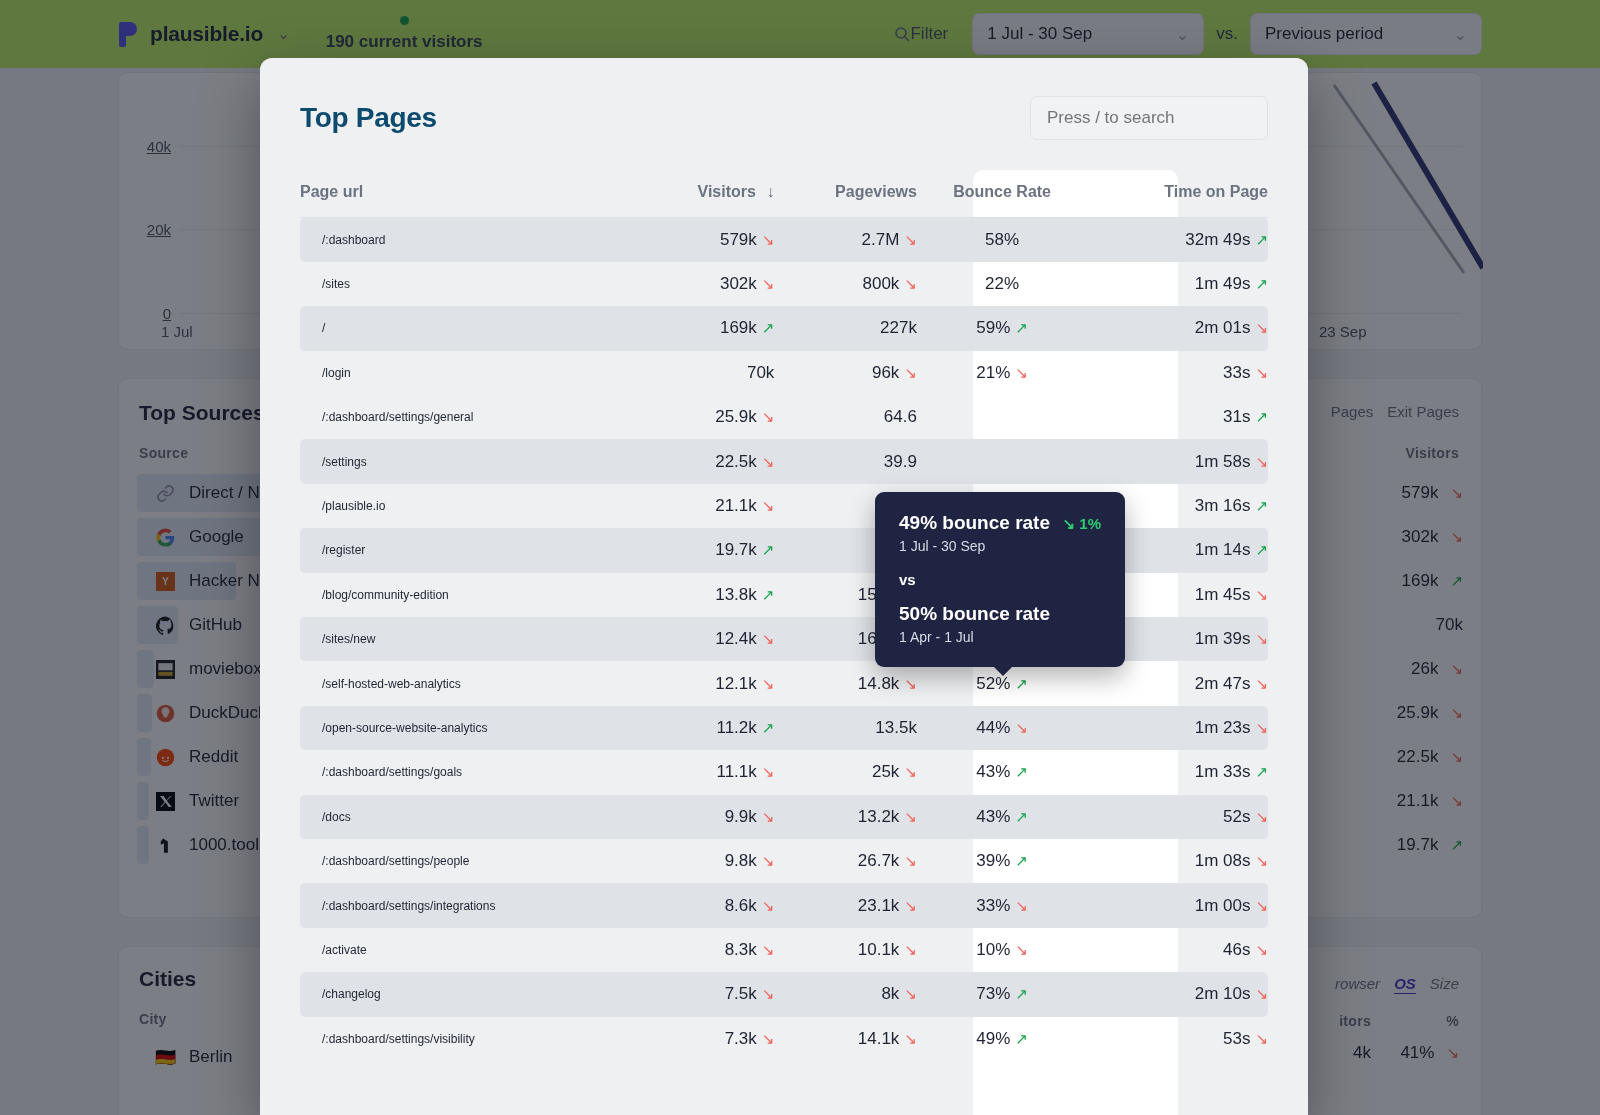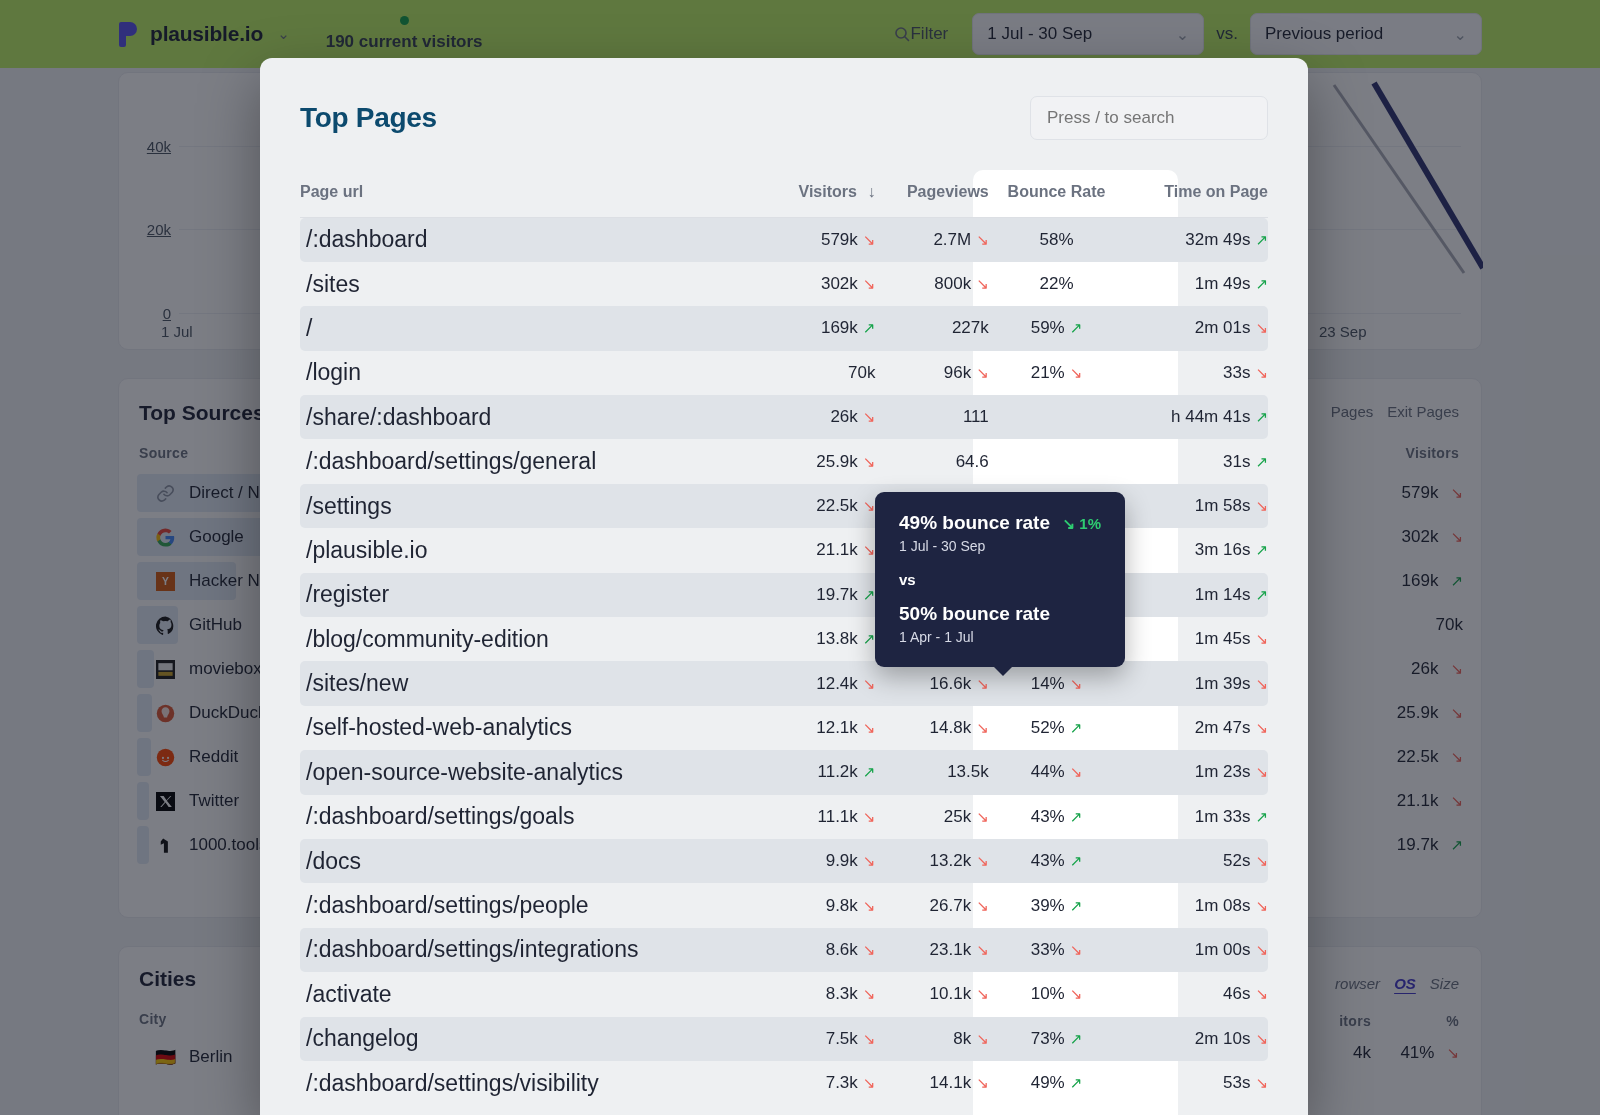--- a/index.html
+++ b/index.html
@@ -98,21 +98,21 @@
   .table-wrap { position: relative; margin-top: 30px; padding: 0 40px; }
   table.tp { width: 100%; border-collapse: collapse; position: relative; z-index: 2; }
   table.tp thead th {
     font-size: 16px; font-weight: 700; color: #6b7280;
     padding: 13px 0 16px 0; border-bottom: 1px solid #dcdfe4;
     white-space: nowrap;
   }
   th.c-url { text-align: left; padding-left: 10px; }
   th.c-num { text-align: right; }
   th.c-br  { text-align: center; }
-  td.c-url { text-align: left; padding-left: 6px; font-size: 23px; color: #1f2433; }
+  td.c-url { text-align: left; padding-left: 22px; font-size: 12px; color: #1f2433; }
   td.c-num { text-align: right; font-size: 17px; color: #1f2433; white-space: nowrap; }
   td.c-br  { text-align: center; font-size: 17px; color: #1f2433; white-space: nowrap; }
   table.tp tbody tr { height: 44.4px; }
   table.tp tbody tr.odd td { background: #dfe3e8; }
   table.tp tbody tr.odd td.c-url { border-radius: 5px 0 0 5px; }
   table.tp tbody tr.odd td:last-child { border-radius: 0 5px 5px 0; }
   .arr { font-size: 15px; margin-left: 5px; display: inline-block; }
   .arr.up { color: #16a34a; }
   .arr.down { color: #f0655b; }
 
@@ -418,27 +418,20 @@
               <td class="c-br">59%<span class="arr up">↗</span></td>
               <td class="c-num">2m 01s<span class="arr down">↘</span></td>
             </tr>
             <tr class="even">
               <td class="c-url">/login</td>
               <td class="c-num">70k</td>
               <td class="c-num">96k<span class="arr down">↘</span></td>
               <td class="c-br">21%<span class="arr down">↘</span></td>
               <td class="c-num">33s<span class="arr down">↘</span></td>
             </tr>
-            <tr class="odd">
-              <td class="c-url">/share/:dashboard</td>
-              <td class="c-num">26k<span class="arr down">↘</span></td>
-              <td class="c-num">111</td>
-              <td class="c-br"></td>
-              <td class="c-num">h 44m 41s<span class="arr up">↗</span></td>
-            </tr>
             <tr class="even">
               <td class="c-url">/:dashboard/settings/general</td>
               <td class="c-num">25.9k<span class="arr down">↘</span></td>
               <td class="c-num">64.6</td>
               <td class="c-br"></td>
               <td class="c-num">31s<span class="arr up">↗</span></td>
             </tr>
             <tr class="odd">
               <td class="c-url">/settings</td>
               <td class="c-num">22.5k<span class="arr down">↘</span></td>

